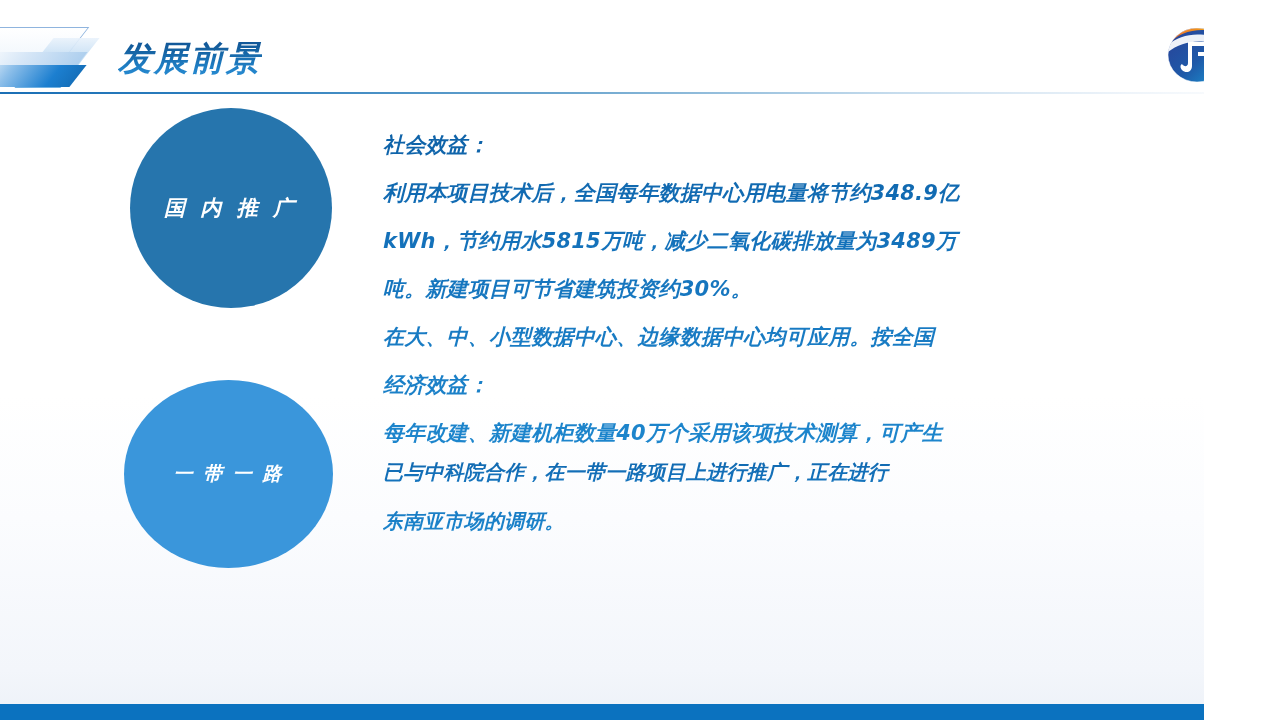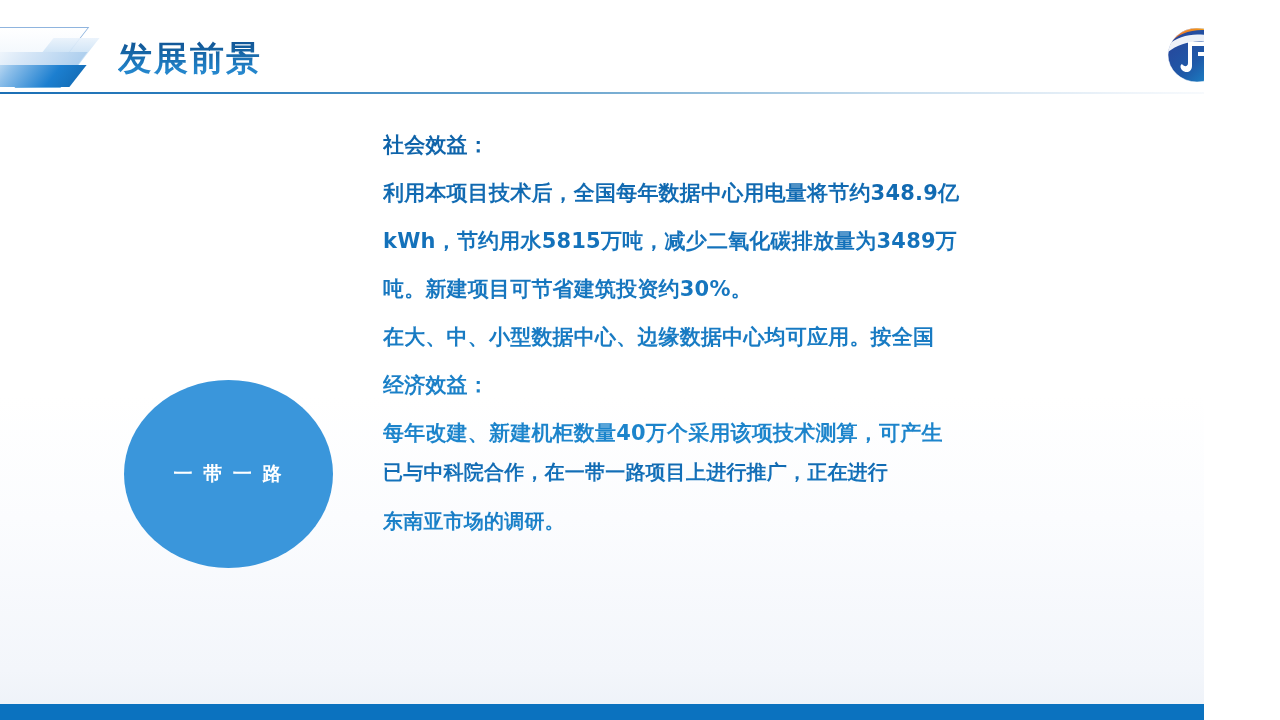--- a/index.html
+++ b/index.html
@@ -13,20 +13,21 @@
     font-family: "DejaVu Sans", "Liberation Sans", sans-serif;
     background: #ffffff;
   }
 
   .slide {
     position: relative;
     width: 1204px;
     height: 720px;
     background: linear-gradient(to bottom, #ffffff 0%, #ffffff 55%, #fbfcfe 72%, #f3f6fb 93%, #eef2f8 99%, #eef2f8 100%);
     overflow: hidden;
+    font-style: italic;
   }
 
   
   .header {
     position: absolute;
     left: 0;
     top: 0;
     width: 1280px;
     height: 96px;
   }
@@ -228,20 +229,23 @@
         <rect x="0" y="0" width="62" height="58" fill="url(#gBlue)"></rect>
         <path d="M -2 26 C 8 2, 44 -2, 62 12 L 62 -4 L -2 -4 Z" fill="url(#gOrange)"></path>
         <path d="M -2 24 C 10 6, 40 4, 58 16 L 58 22 C 40 11, 12 14, -2 30 Z" fill="#ffffff" opacity="0.92"></path>
         <path d="M 26 16 L 26 40 C 26 46, 20 48, 16 44 C 14 42, 14 39, 16 38 C 18 41, 22 41, 22 37 L 22 16 Z" fill="#ffffff"></path>
         <path d="M 26 16 L 38 16 C 48 16, 50 30, 38 30 L 32 30 L 32 26 L 37 26 C 43 26, 43 20, 37 20 L 26 20 Z" fill="#ffffff"></path>
       </g>
       <ellipse cx="31" cy="29" rx="29" ry="27" fill="none" stroke="#ffffff" stroke-width="1" opacity="0.5"></ellipse>
     </svg>
   </div>
 
+  <div class="circle circle-primary">
+    <span>国 内 推 广</span>
+  </div>
 
   <div class="body-block block-benefits">
     <span class="body-line">社会效益：</span>
     <span class="body-line">利用本项目技术后，全国每年数据中心用电量将节约348.9亿</span>
     <span class="body-line">kWh，节约用水5815万吨，减少二氧化碳排放量为3489万</span>
     <span class="body-line">吨。新建项目可节省建筑投资约30%。</span>
     <span class="body-line">在大、中、小型数据中心、边缘数据中心均可应用。按全国</span>
     <span class="body-line">经济效益：</span>
     <span class="body-line">每年改建、新建机柜数量40万个采用该项技术测算，可产生</span>
   </div>

